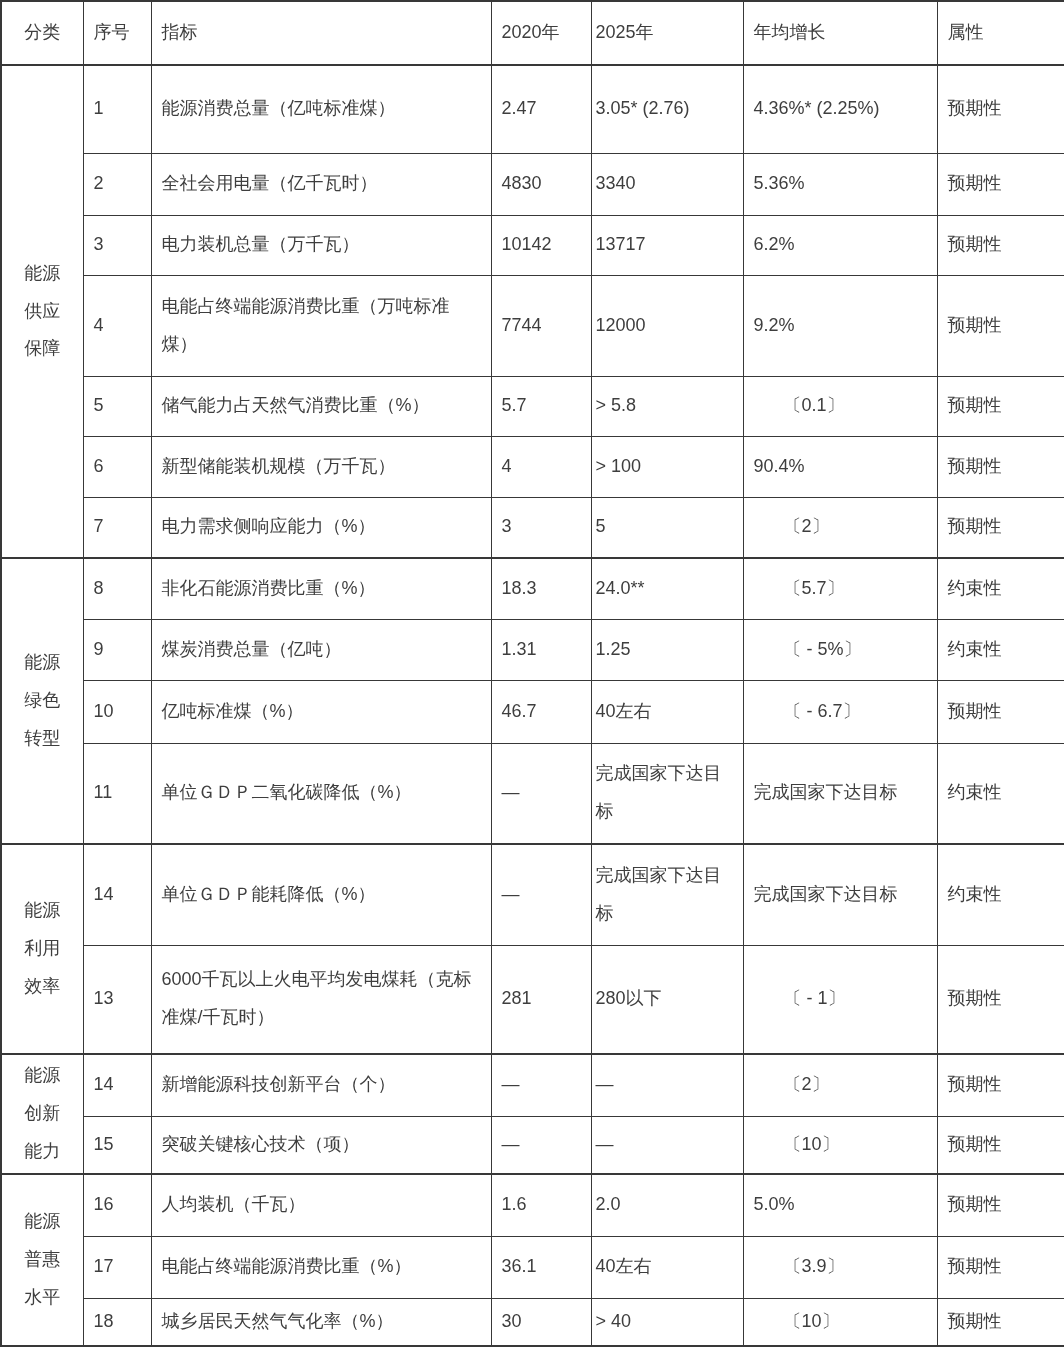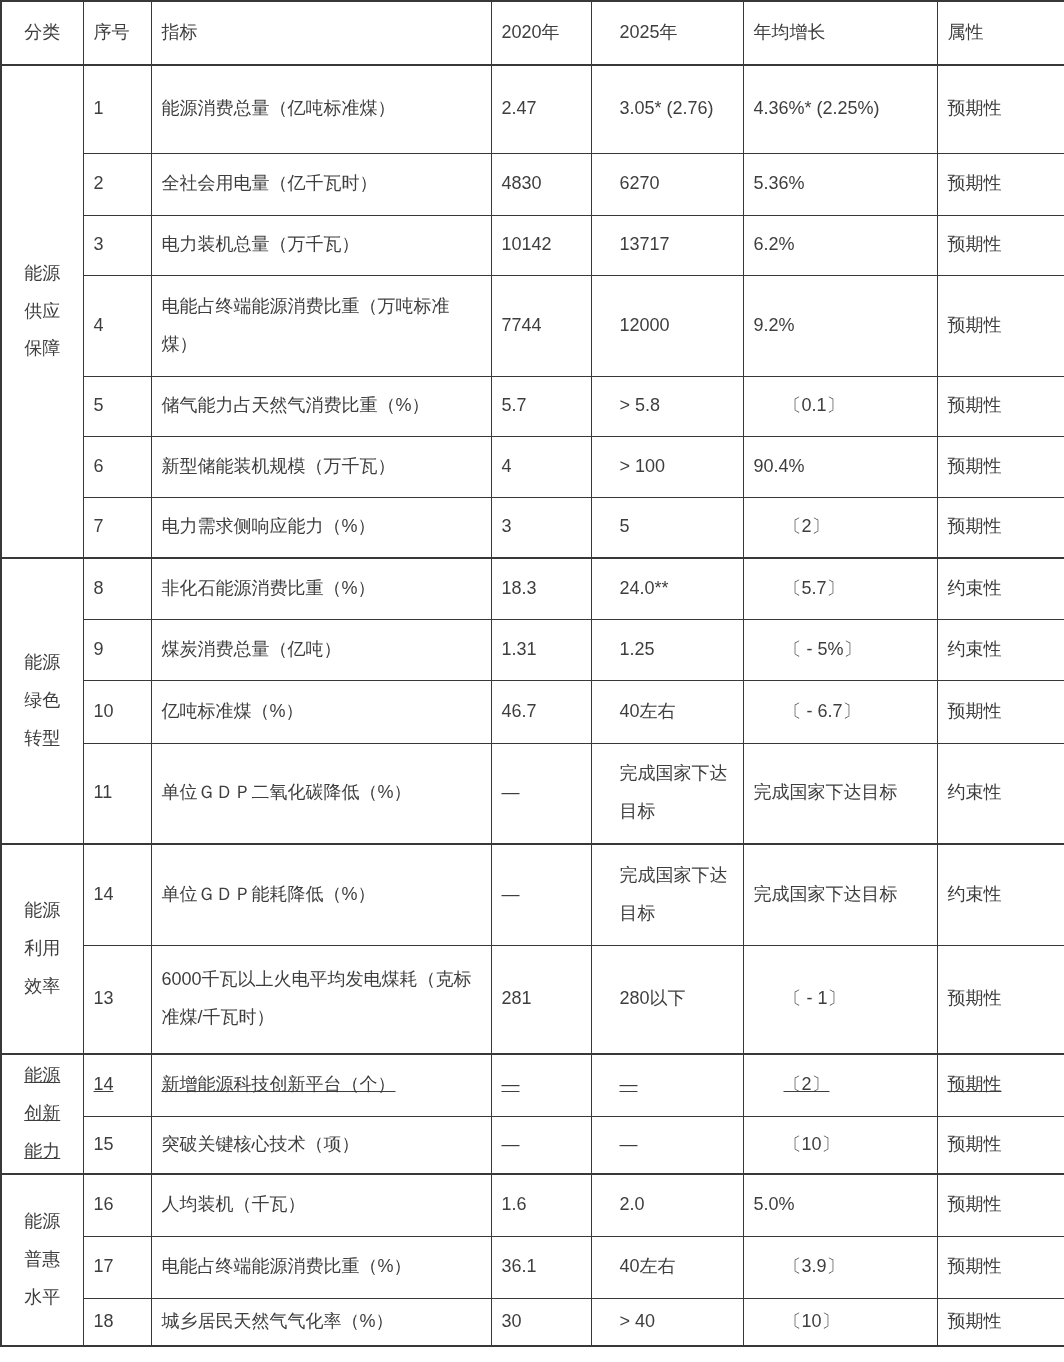--- a/index.html
+++ b/index.html
@@ -36,21 +36,21 @@
   }
   thead th{
     height:62px;
     border-bottom-width:2px;
   }
   .col-category{
     text-align:center;
     padding:0 16px;
   }
   .col-2025{
-    padding-left:28px;
+    padding-left:4px;
   }
   tr.group-start td{
     border-top-width:2px;
   }
   td.indent{
     text-indent:30px;
   }
 </style>
 </head>
 <body>
@@ -84,21 +84,21 @@
           <td class="col-indicator">能源消费总量（亿吨标准煤）</td>
           <td class="col-2020">2.47</td>
           <td class="col-2025">3.05* (2.76)</td>
           <td class="col-growth">4.36%* (2.25%)</td>
           <td class="col-attr">预期性</td>
         </tr>
         <tr style="height: 62px;">
           <td class="col-no">2</td>
           <td class="col-indicator">全社会用电量（亿千瓦时）</td>
           <td class="col-2020">4830</td>
-          <td class="col-2025">6270</td>
+          <td class="col-2025">3340</td>
           <td class="col-growth">5.36%</td>
           <td class="col-attr">预期性</td>
         </tr>
         <tr style="height: 60px;">
           <td class="col-no">3</td>
           <td class="col-indicator">电力装机总量（万千瓦）</td>
           <td class="col-2020">10142</td>
           <td class="col-2025">13717</td>
           <td class="col-growth">6.2%</td>
           <td class="col-attr">预期性</td>
@@ -178,21 +178,21 @@
           <td class="col-attr">约束性</td>
         </tr>
         <tr style="height: 109px;">
           <td class="col-no">13</td>
           <td class="col-indicator">6000千瓦以上火电平均发电煤耗（克标准煤/千瓦时）</td>
           <td class="col-2020">281</td>
           <td class="col-2025">280以下</td>
           <td class="col-growth indent">〔 - 1〕</td>
           <td class="col-attr">预期性</td>
         </tr>
-        <tr class="group-start" style="height: 62px; text-decoration: underline;">
+        <tr class="group-start" style="height: 62px;">
           <td rowspan="2" class="col-category">能源创新能力</td>
           <td class="col-no">14</td>
           <td class="col-indicator">新增能源科技创新平台（个）</td>
           <td class="col-2020">—</td>
           <td class="col-2025">—</td>
           <td class="col-growth indent">〔2〕</td>
           <td class="col-attr">预期性</td>
         </tr>
         <tr style="height: 58px;">
           <td class="col-no">15</td>

